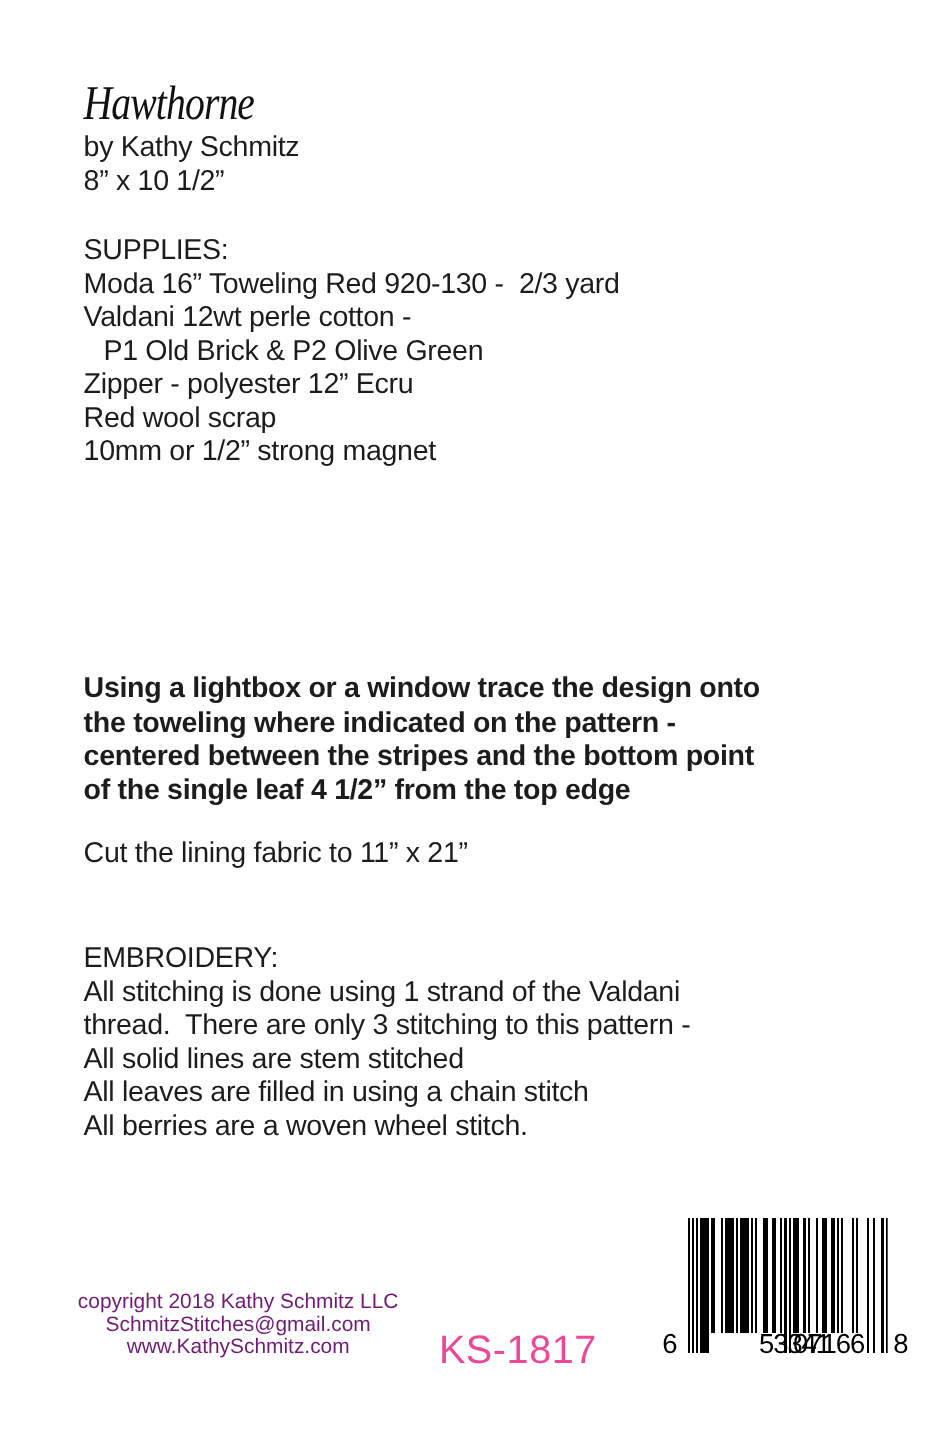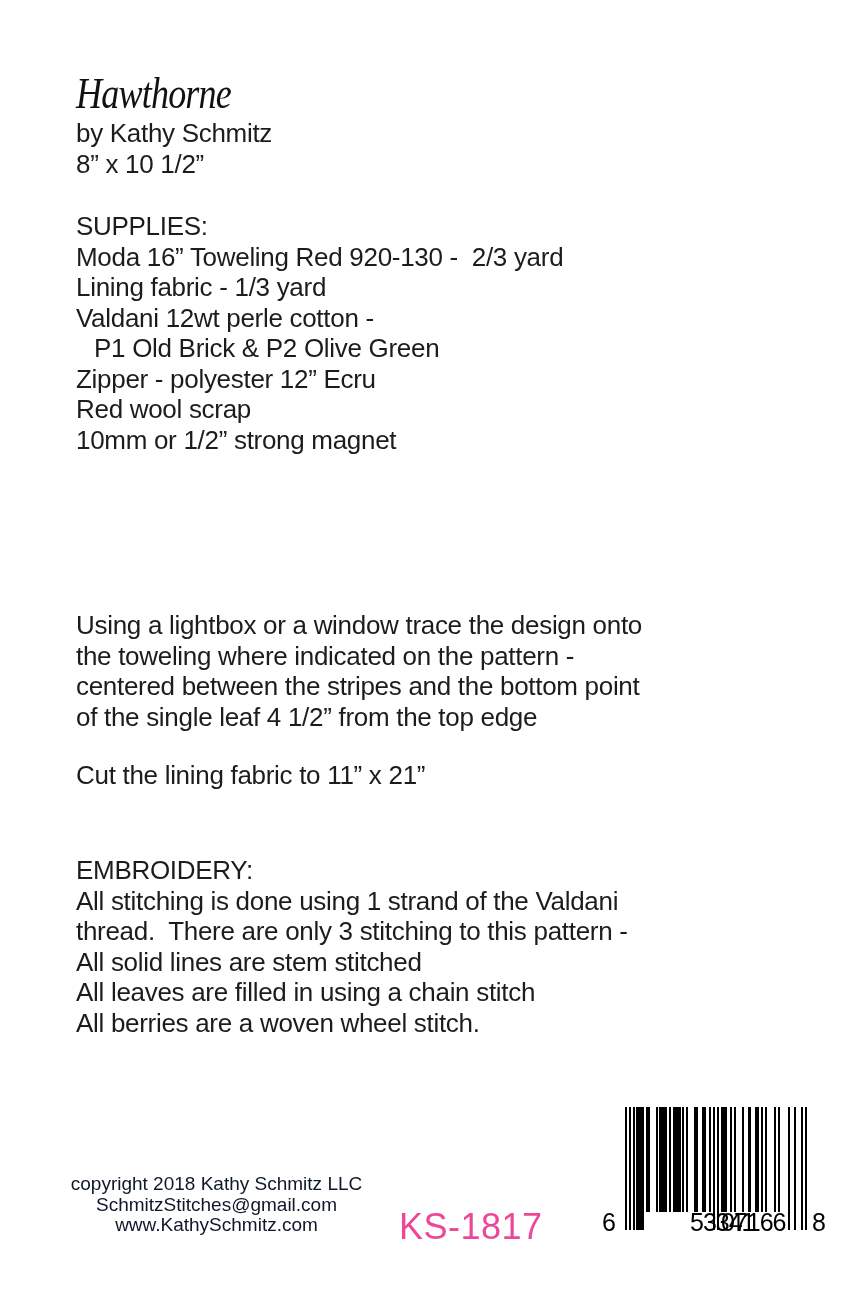--- a/index.html
+++ b/index.html
@@ -20,27 +20,27 @@
   }
   .block {
     position:absolute; left:76px;
     font-size:26px; line-height:30.5px; letter-spacing:-0.3px;
   }
   .line { white-space:pre; }
   .indent { padding-left:18px; }
   .byline-block   { top:118px; }
   .supplies-block { top:211px; }
   .cutting-block  { top:490px; }
-  .tracing-block  { top:610px; }
+  .tracing-block  { top:610px;font-weight:bold; }
   .lining-block   { top:760px; }
   .embroidery-block { top:855px; }
   .copyright {
     position:absolute; left:60px; top:1174px; width:313px;
     text-align:center; font-size:19px; line-height:20.5px;
-    color:#0f172a;
+    color:#701a75;
   }
   .product-code {
     position:absolute; left:399px; top:1206px;
     font-size:36px; letter-spacing:0.5px; color:#ec4899;
   }
   .barcode { position:absolute; left:600px; top:1107px; width:235px; height:130px; color:#000; }
   .barcode svg { position:absolute; left:25px; top:0; }
   .bc-digit, .bc-group { position:absolute; top:101px; font-size:25px; letter-spacing:-1px; color:#000; }
   .bc-left  { left:2px; }
   .bc-g1    { left:44px;  width:68px; text-align:center;padding-left:46px; }
@@ -55,21 +55,20 @@
   <h1 class="title">Hawthorne</h1>
 
   <div class="block byline-block">
     <div class="line">by Kathy Schmitz</div>
     <div class="line">8” x 10 1/2”</div>
   </div>
 
   <div class="block supplies-block">
     <div class="line">SUPPLIES:</div>
     <div class="line">Moda 16” Toweling Red 920-130 -  2/3 yard</div>
-    <div class="line">Lining fabric - 1/3 yard</div>
     <div class="line">Valdani 12wt perle cotton -</div>
     <div class="line indent">P1 Old Brick &amp; P2 Olive Green</div>
     <div class="line">Zipper - polyester 12” Ecru</div>
     <div class="line">Red wool scrap</div>
     <div class="line">10mm or 1/2” strong magnet</div>
   </div>
 
 
   <div class="block tracing-block">
     <div class="line">Using a lightbox or a window trace the design onto</div>

